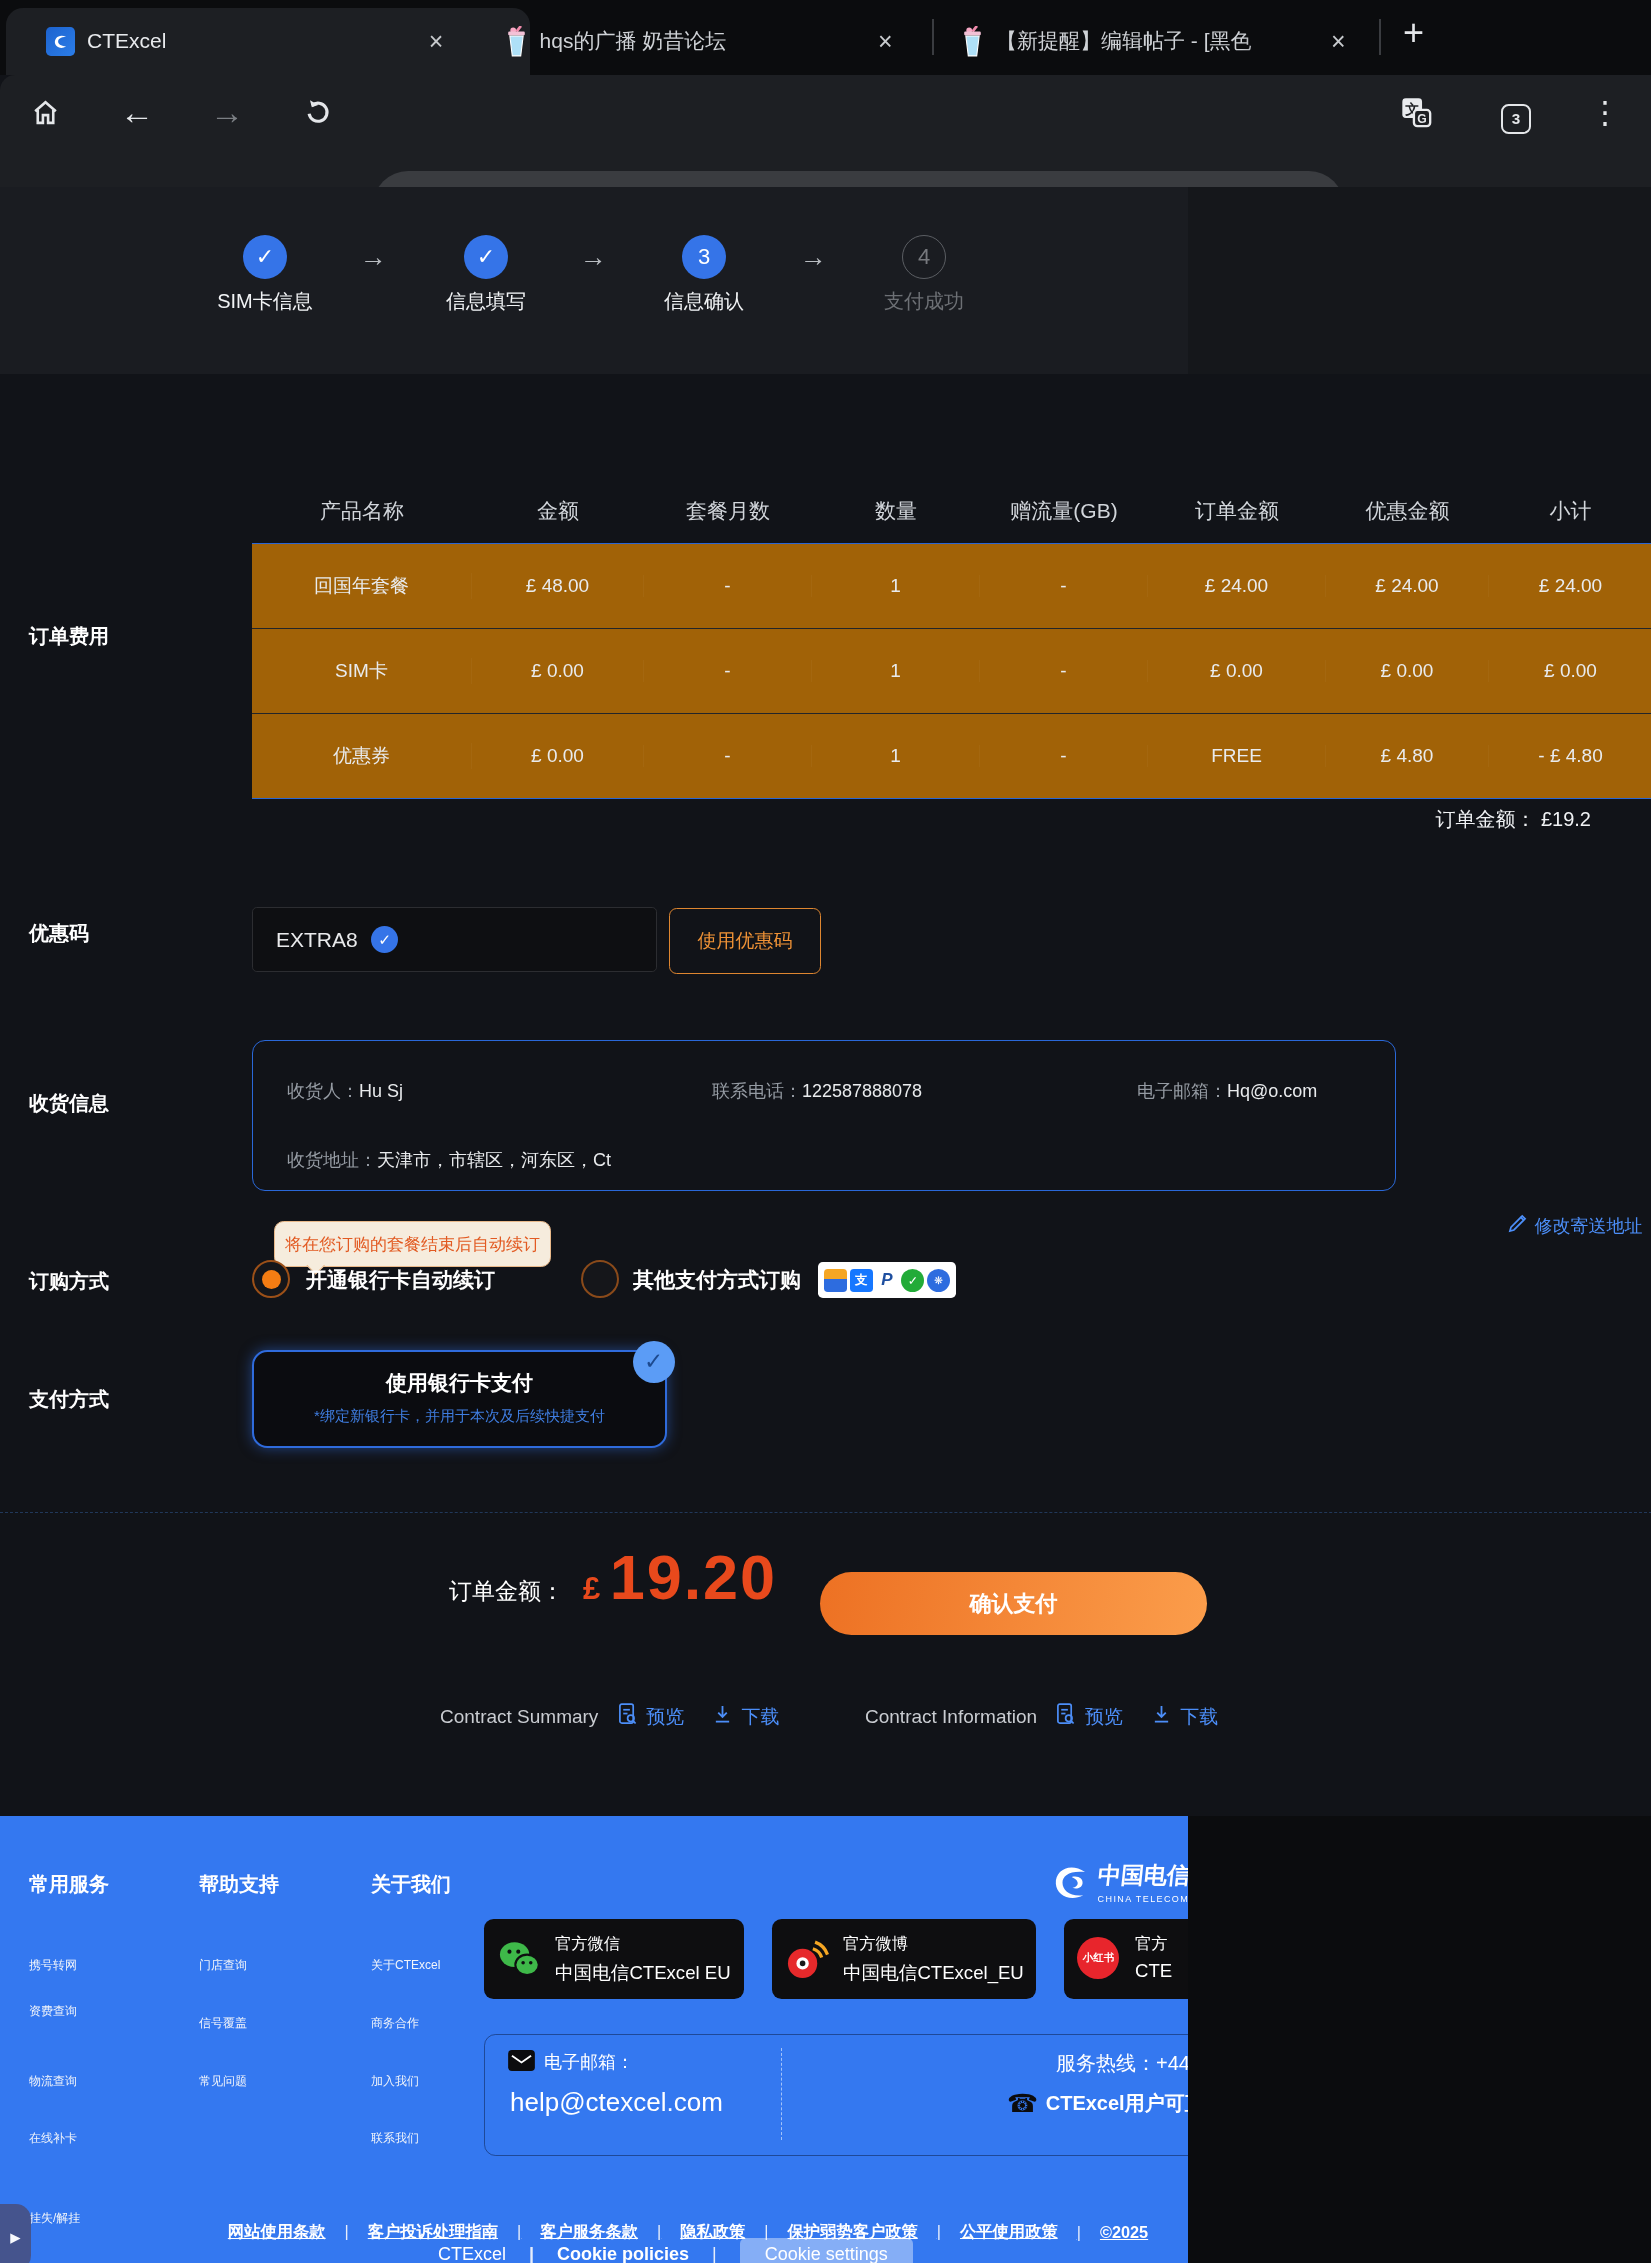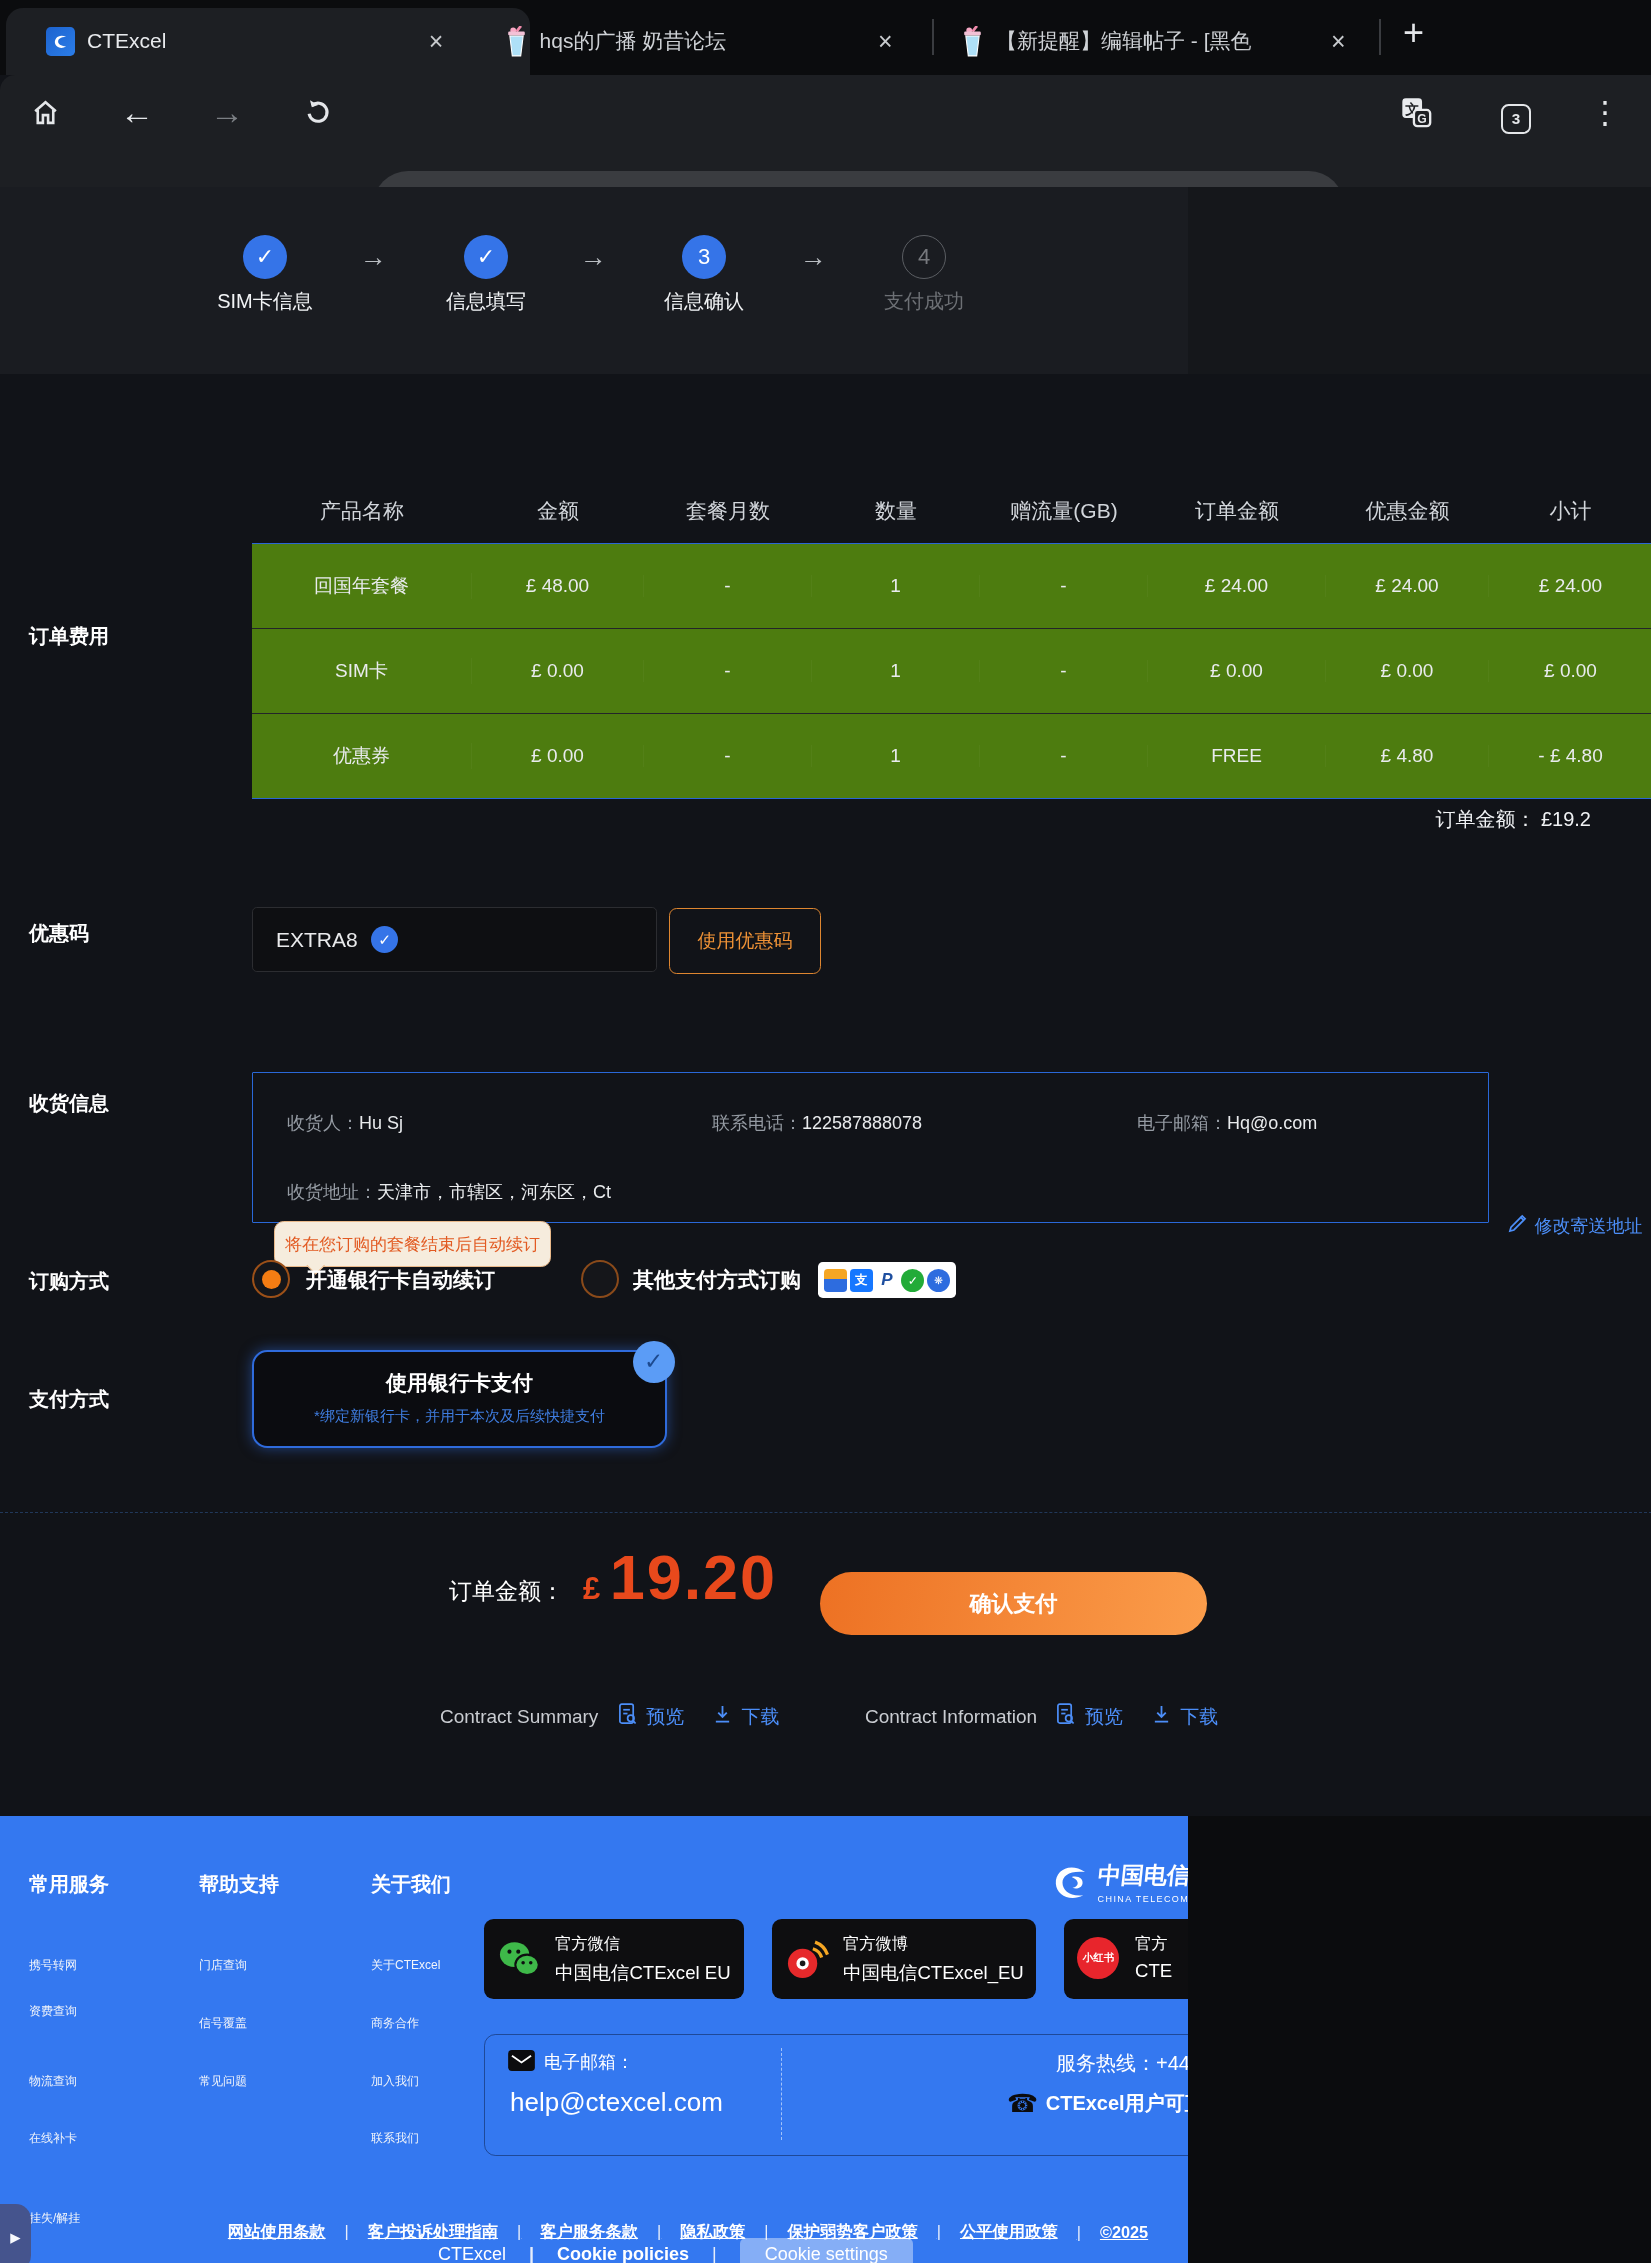--- a/index.html
+++ b/index.html
@@ -39,39 +39,39 @@
   .step-pending{border:1.9px solid #5b5e63;color:#77797e;box-sizing:border-box;}
   .step-label{top:101px;font-size:20px;color:#f2f4f6;white-space:nowrap;transform:translateX(-50%);}
   .step-label.dim{color:#6d7075;}
   .step-arrow{top:55px;font-size:27px;color:#b9bdc2;transform:translateX(-50%);}
 
   
   .side-label{left:29px;font-size:20px;font-weight:bold;color:#fff;white-space:nowrap;}
   .tgrid{display:grid;grid-template-columns:220px 172px 168px 168px 168px 178px 163px 163px;}
   .t-head{left:252px;top:478px;width:1399px;height:65px;align-items:center;}
   .t-head span{text-align:center;font-size:21px;color:#d2d6db;}
-  .t-body{left:252px;top:543px;width:1399px;background:#4d7c0f;
+  .t-body{left:252px;top:543px;width:1399px;background:#a16207;
           border-top:1.9px solid #2b66d4;border-bottom:1.9px solid #2b66d4;}
   .t-row{height:84px;align-items:center;}
   .t-row+.t-row{border-top:1px solid #232529;}
   .t-row span{text-align:center;font-size:19px;color:#e9ebee;border-right:1px solid rgba(255,255,255,0.035);}
   .t-row span:last-child{border-right:none;}
   .order-total{top:806px;right:61px;font-size:20px;color:#f0f2f4;}
 
   
   .coupon-input{left:252px;top:907px;width:405px;height:65px;background:#0e0f12;border:1px solid #2c2d31;
                 border-radius:4.8px;display:flex;align-items:center;padding-left:23px;box-sizing:border-box;}
   .coupon-code{font-size:21px;color:#e9eaec;}
   .badge-check{width:27px;height:27px;border-radius:50%;background:#3574e8;color:#fff;display:flex;
                align-items:center;justify-content:center;font-size:15.3px;margin-left:13.4px;}
   .coupon-btn{left:669px;top:908px;width:150px;height:64px;border:1px solid #de8630;border-radius:7.6px;
               background:transparent;color:#ef9236;font-size:19px;display:flex;align-items:center;justify-content:center;}
 
   
-  .ship-box{left:252px;top:1040px;width:1237px;height:151px;border:1px solid #2a68d8;border-radius:1px;box-sizing:border-box;margin-top:32px;}
+  .ship-box{left:252px;top:1040px;width:1144px;height:151px;border:1px solid #2a68d8;border-radius:13px;box-sizing:border-box;}
   .fld{position:absolute;font-size:18px;white-space:nowrap;}
   .fld .lab{color:#959ba3;}
   .fld .val{color:#e9ebed;}
   .edit-link{left:1508px;top:1214px;display:flex;align-items:center;gap:7.6px;color:#4c8ef8;font-size:18px;white-space:nowrap;}
 
   
   .tooltip{left:274px;top:1221px;height:44px;background:#f6ecdd;border:1px solid #e9b98a;border-radius:9.6px;
            display:flex;align-items:center;padding:0 10px;font-size:17px;color:#e25a22;white-space:nowrap;}
   .tooltip-tail{position:absolute;left:34px;bottom:-6.7px;width:12.4px;height:12.4px;background:#f6ecdd;
                 border-right:1px solid #e9b98a;border-bottom:1px solid #e9b98a;transform:rotate(45deg);}

